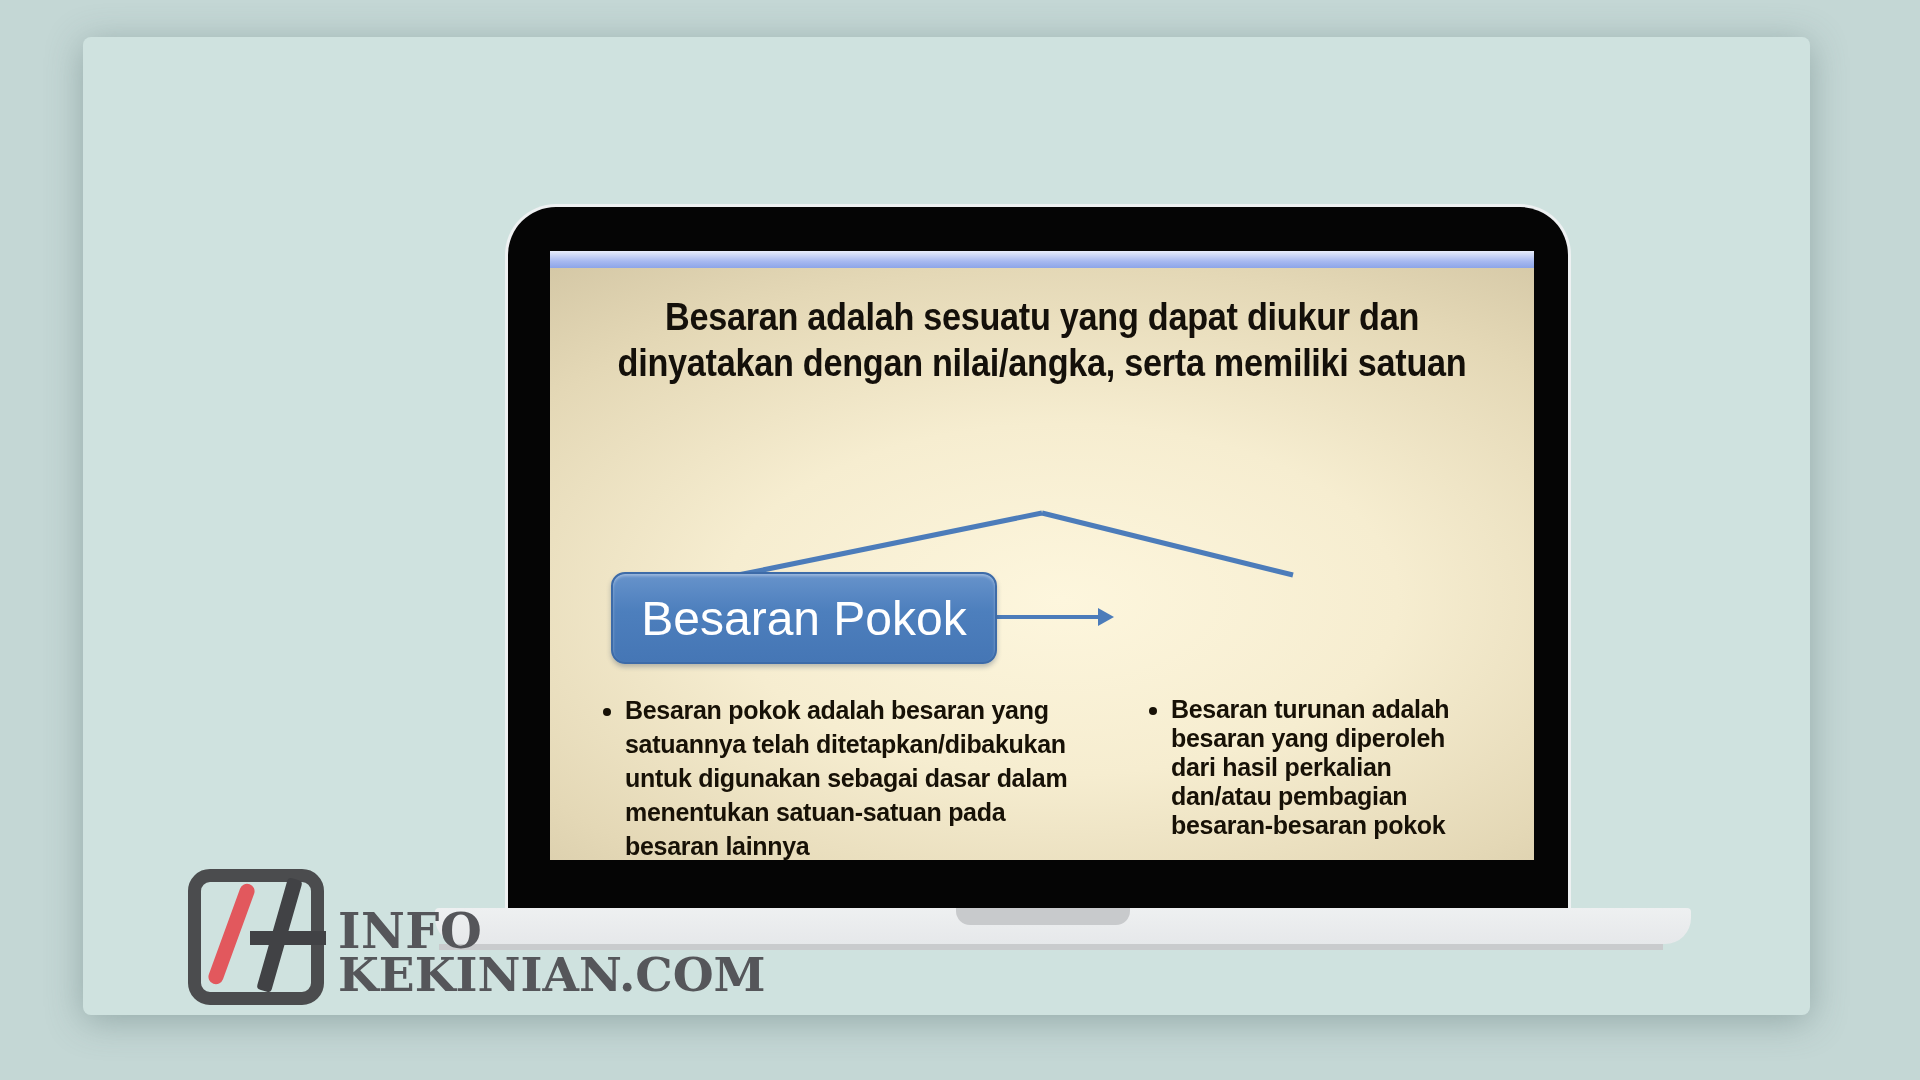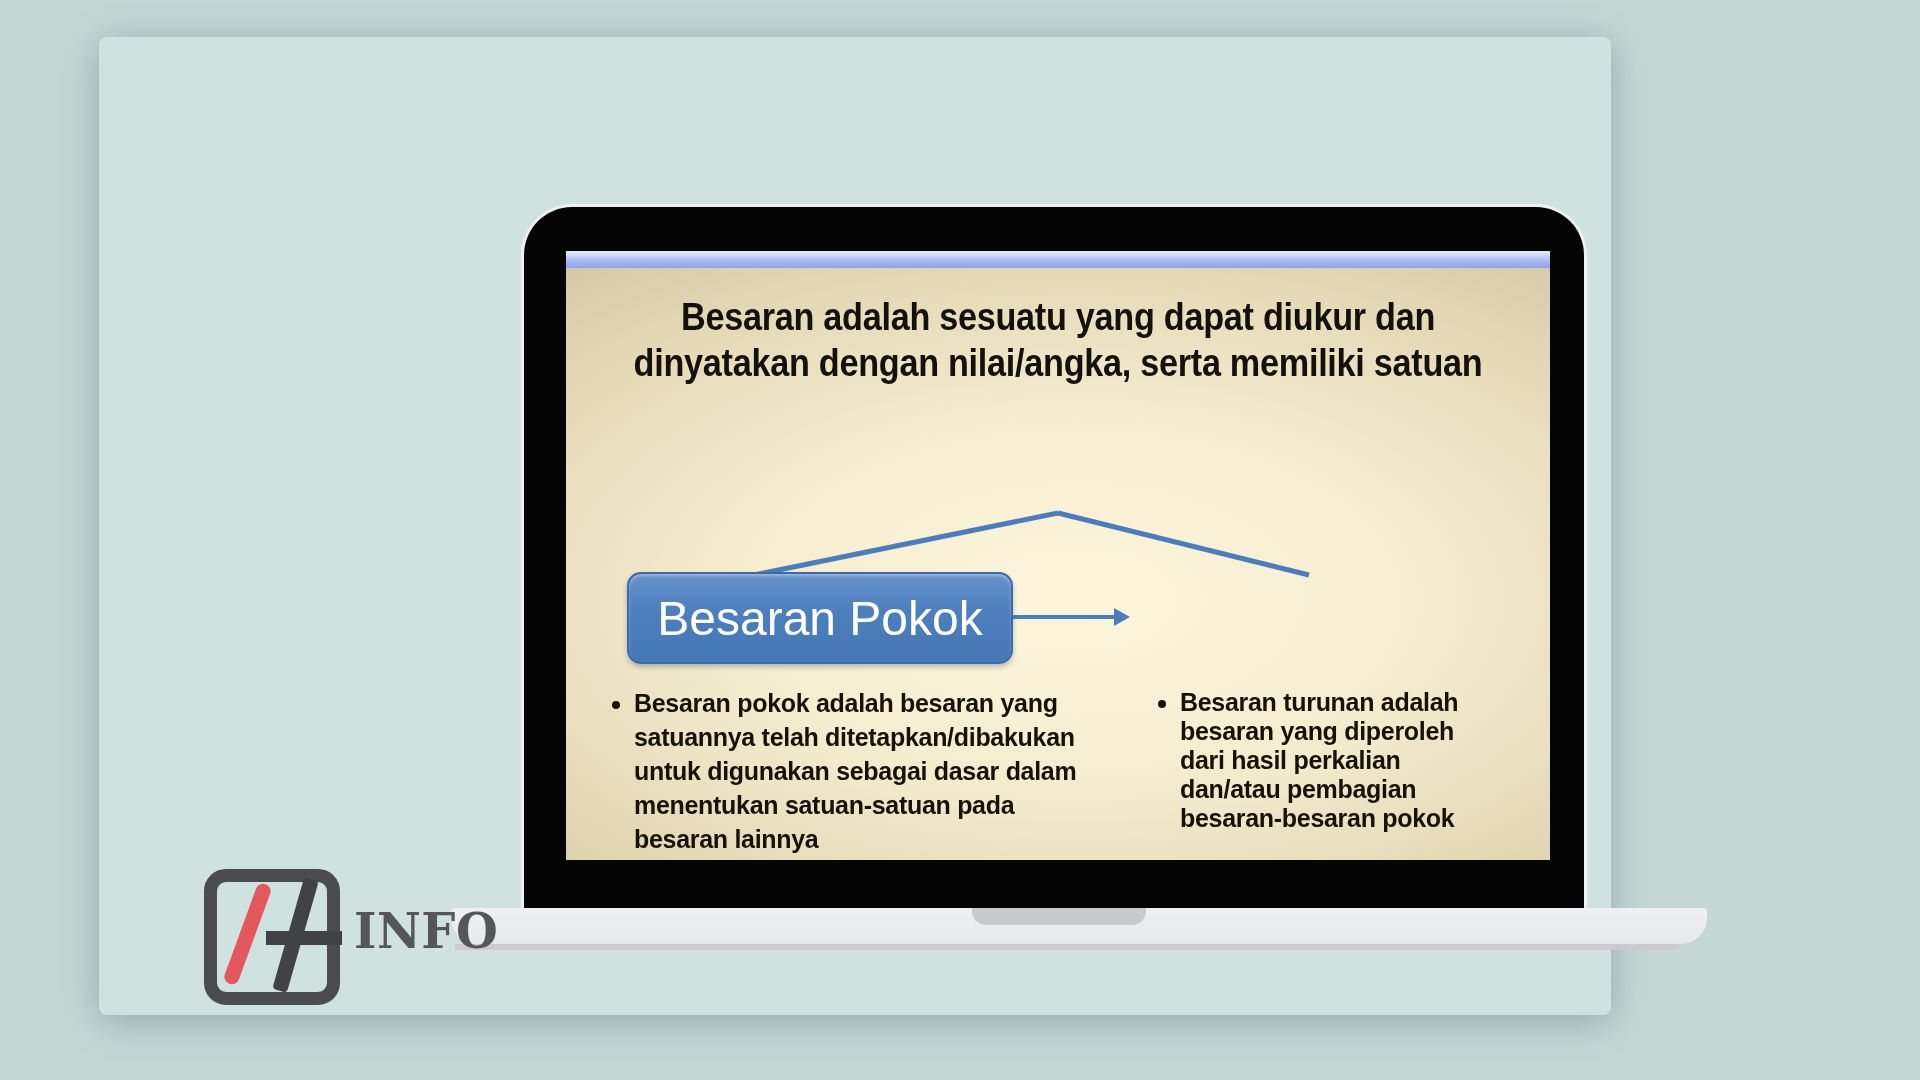--- a/index.html
+++ b/index.html
@@ -6,21 +6,21 @@
   body{
     width:1920px;height:1080px;
     background:#c4d7d5;
     font-family:"Liberation Sans",sans-serif;
     overflow:hidden;
   }
   .stage{position:relative;width:1920px;height:1080px;}
 
   
   .card{
-    position:absolute;left:99px;top:37px;width:1512px;height:978px;
+    position:absolute;left:83px;top:37px;width:1727px;height:978px;
     background:#cfe2df;border-radius:8px;
     box-shadow:0 6px 36px rgba(88,112,112,.45);
   }
 
   
   .laptop{
     position:absolute;left:425px;top:170px;width:1060px;height:701px;
     background:#050505;border-radius:48px 48px 0 0;
     box-shadow:0 0 0 3px #eef1f2;
     z-index:2;
@@ -55,21 +55,21 @@
     color:#fff;
     background:linear-gradient(180deg,#6793cb 0%,#4d7fbd 42%,#4576b5 100%);
     border:2px solid #3d6ba8;border-radius:14px;
     box-shadow:inset 0 2px 3px rgba(255,255,255,.35), 0 3px 5px rgba(40,60,90,.3);
     font-weight:normal;
   }
   .node-root {left:356px;top:157px;width:273px;height:90px;font-size:40px;}
   .node-left {left:61px; top:304px;width:382px;height:88px;font-size:48px;}
   .node-right{left:562px;top:304px;width:374px;height:88px;font-size:38px;}
 
-  .bullets{position:absolute;color:#171106;font-weight:bold;margin:5px;}
+  .bullets{position:absolute;color:#171106;font-weight:bold;margin:12px;}
   .bullets li{white-space:pre;}
   .bullets-left{
     left:43px;top:413px;width:540px;
     font-size:25px;line-height:34px;letter-spacing:-0.3px;
     padding-left:20px;
   }
   .bullets-right{
     left:589px;top:415px;width:380px;
     font-size:25px;line-height:29px;letter-spacing:-0.3px;
     padding-left:20px;
@@ -167,16 +167,17 @@
       <div class="base-notch"></div>
     </div>
     <div class="base-shadow"></div>
 
     <div class="logo">
       <div class="logo-square"></div>
       <div class="logo-red-bar"></div>
       <div class="logo-dark-bar"></div>
       <div class="logo-crossbar"></div>
       <div class="logo-text logo-text-1">INFO</div>
+      <div class="logo-text logo-text-2">KEKINIAN.COM</div>
     </div>
 
   </div>
 </div>
 
 </body></html>

